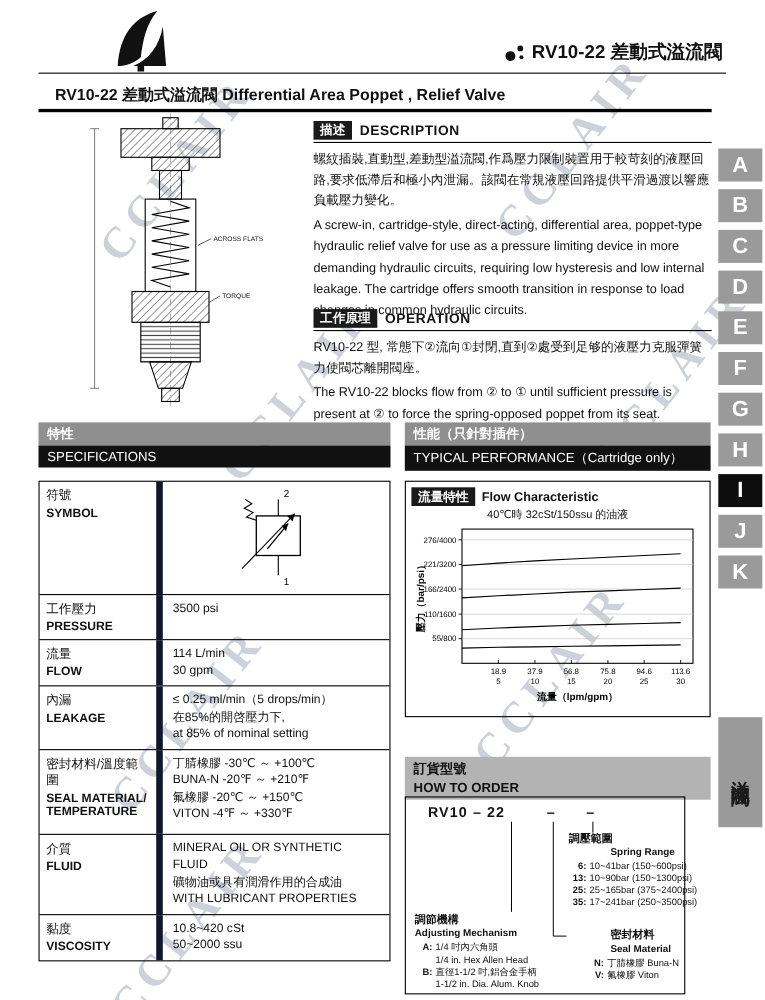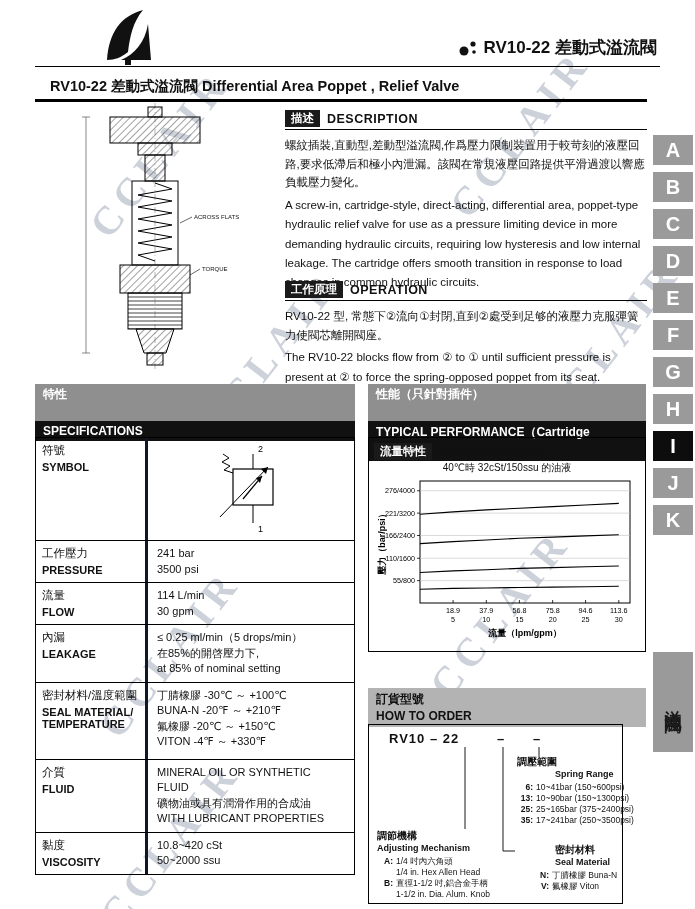--- a/index.html
+++ b/index.html
@@ -28,30 +28,30 @@
   .para-en{font-size:11.5px;line-height:1.68;}
 
   
   .tab-rail{position:absolute;left:653px;top:135px;width:40px;}
   .tab{width:40px;height:30px;margin-bottom:7px;background:#9a9a9a;color:#fff;font-size:20px;font-weight:bold;display:flex;align-items:center;justify-content:center;}
   .tab.active{background:#0d0d0d;}
   .cat-tab{position:absolute;left:653px;top:652px;width:40px;height:100px;background:#9a9a9a;color:#1a1a1a;font-size:17px;font-weight:bold;writing-mode:vertical-rl;display:flex;align-items:center;justify-content:center;letter-spacing:4px;}
 
   
   .blk-head{position:absolute;}
-  .blk-head .zh{background:#8f8f8f;color:#fff;font-size:12px;font-weight:bold;padding:2px 0 18px 8px;}
-  .blk-head .en{background:#111;color:#fff;font-size:12px;font-weight:bold;padding:3px 17px 3px 8px;}
+  .blk-head .zh{background:#8f8f8f;color:#fff;font-size:12px;font-weight:bold;padding:2px 0 2px 8px;}
+  .blk-head .en{background:#111;color:#fff;font-size:12px;font-weight:normal;padding:3px 17px 3px 8px;}
   .spec-head{left:35px;top:384px;width:320px;}
   .perf-head{left:368px;top:384px;width:278px;}
 
   
   .spec-table{position:absolute;left:35px;top:437px;width:320px;border:1.5px solid #000;box-sizing:border-box;}
   .spec-row{display:flex;border-bottom:1px solid #000;}
   .spec-row:last-child{border-bottom:none;}
-  .spec-label{width:112px;border-right:3px solid #0f172a;padding:5px 6px;box-sizing:border-box;}
+  .spec-label{width:112px;border-right:6px solid #0f172a;padding:5px 6px;box-sizing:border-box;}
   .spec-label .zh{font-size:11.5px;}
   .spec-label .en{font-size:11px;font-weight:bold;margin-top:3px;white-space:pre-line;}
   .spec-value{flex:1;padding:5px 9px;font-size:11px;box-sizing:border-box;}
   .spec-value .vline{line-height:15.5px;}
   .symbol-cell{display:flex;align-items:center;justify-content:center;}
   [data-name="spec-row-symbol"]{min-height:100px;}
   [data-name="spec-row-pressure"],[data-name="spec-row-flow"],
   [data-name="spec-row-filtration"],[data-name="spec-row-viscosity"]{min-height:36px;}
   [data-name="spec-row-leakage"]{min-height:48px;}
   [data-name="spec-row-seal"]{min-height:76px;}
@@ -212,21 +212,20 @@
               <text x="62" y="89" font-size="9">1</text>
             </svg>
           </div>
         </div>
         <div class="spec-row" data-name="spec-row-pressure">
           <div class="spec-label" data-name="spec-label">
             <div class="zh" data-name="spec-label-zh">工作壓力</div>
             <div class="en" data-name="spec-label-en">PRESSURE</div>
           </div>
           <div class="spec-value" data-name="spec-value">
-            <div class="vline" data-name="spec-value-line">241 bar</div>
             <div class="vline" data-name="spec-value-line">3500 psi</div>
           </div>
         </div>
         <div class="spec-row" data-name="spec-row-flow">
           <div class="spec-label" data-name="spec-label">
             <div class="zh" data-name="spec-label-zh">流量</div>
             <div class="en" data-name="spec-label-en">FLOW</div>
           </div>
           <div class="spec-value" data-name="spec-value">
             <div class="vline" data-name="spec-value-line">114 L/min</div>

